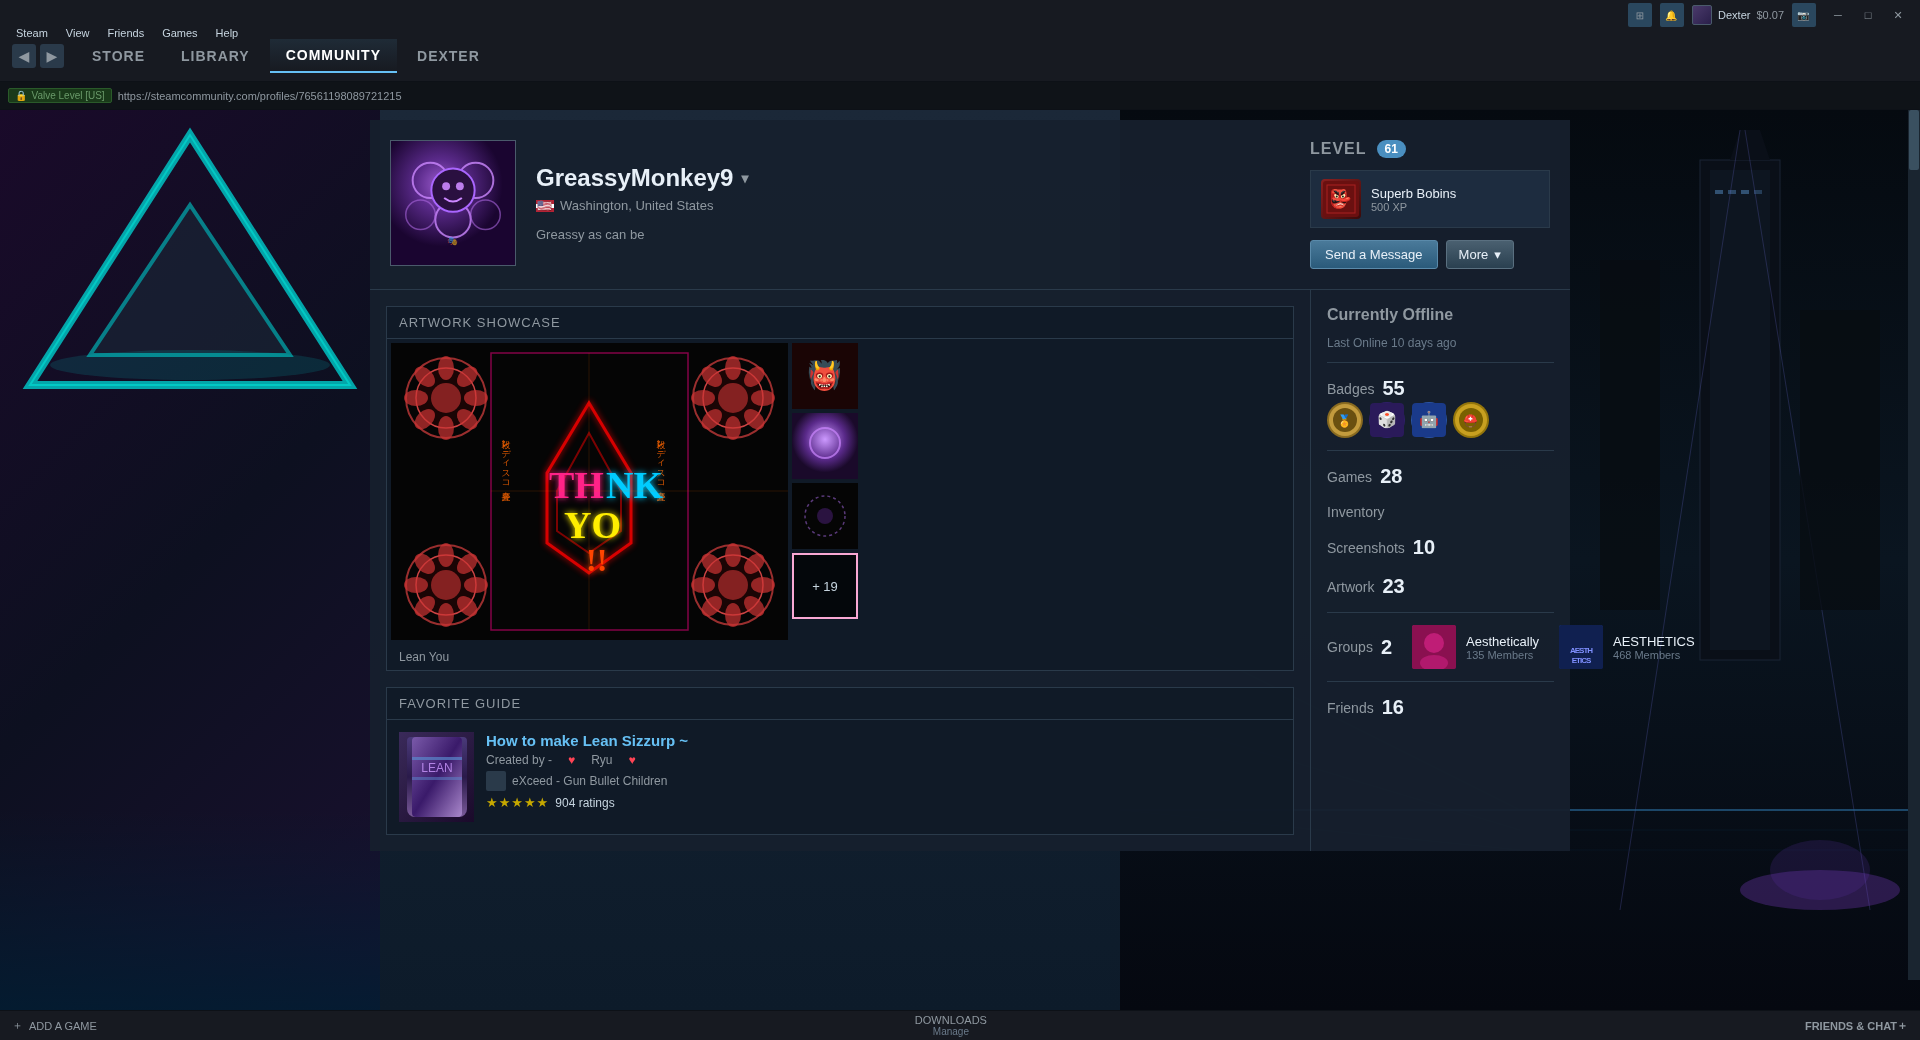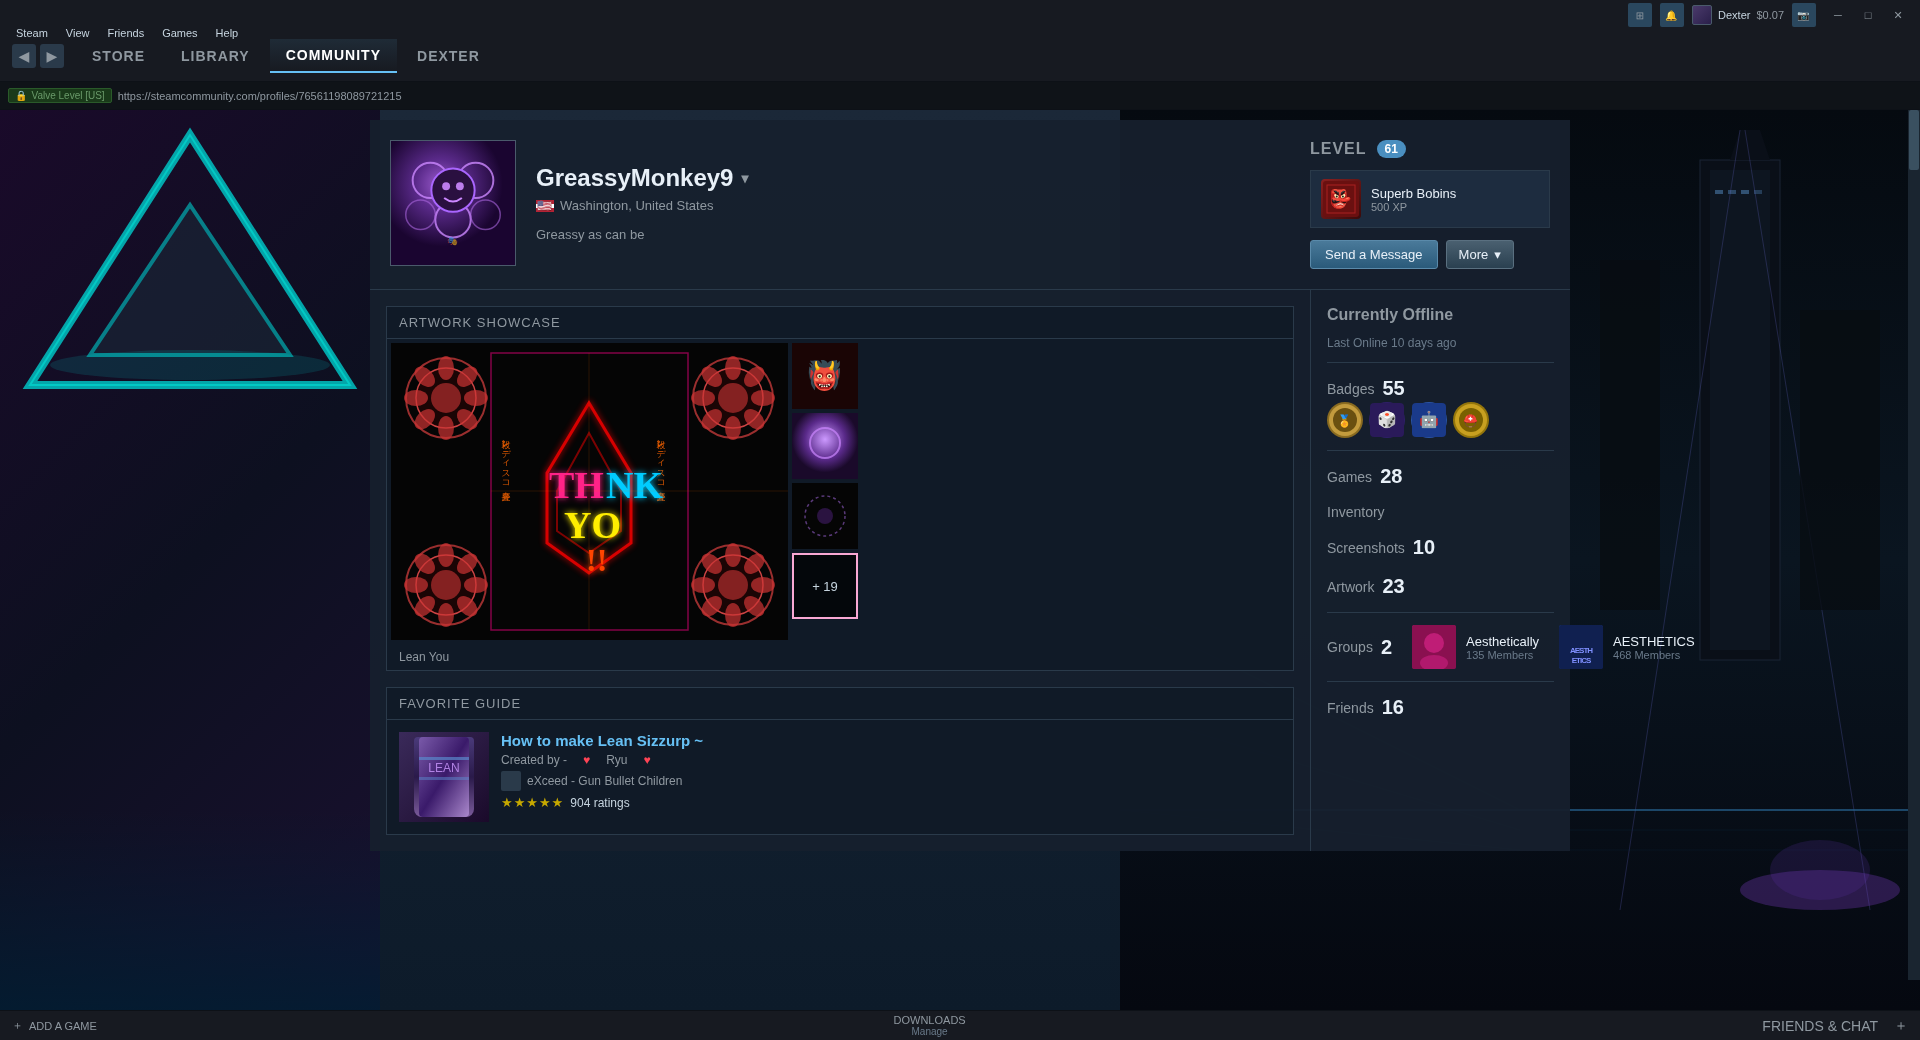--- a/index.html
+++ b/index.html
@@ -456,21 +456,21 @@
     .guide-section {
       background: rgba(15, 25, 38, 0.8);
       border: 1px solid #2a3a4a;
     }
     .guide-content {
       display: flex;
       gap: 12px;
       padding: 12px;
     }
     .guide-image {
-      width: 90px;
+      width: 75px;
       height: 90px;
       background: linear-gradient(135deg, #3a2a5a, #1a0a2a);
       flex-shrink: 0;
       display: flex;
       align-items: center;
       justify-content: center;
       overflow: hidden;
     }
     .guide-cup {
       width: 60px;
@@ -647,24 +647,25 @@
     .downloads-center {
       font-size: 11px;
       color: #8f98a0;
       text-align: center;
       cursor: pointer;
     }
     .downloads-center .manage { font-size: 10px; color: #6a7a8a; }
     .friends-chat {
       display: flex;
       align-items: center;
-      gap: 16px;
-      font-size: 14px;
-      color: #8f98a0;
-      cursor: pointer;
+      gap: 0;
+      font-size: 11px;
+      color: #8f98a0;
+      cursor: pointer;
+      font-weight: bold;
     }
 
     
     .scroll-track {
       position: absolute;
       right: 0;
       top: 0;
       bottom: 30px;
       width: 12px;
       background: #1a2530;

